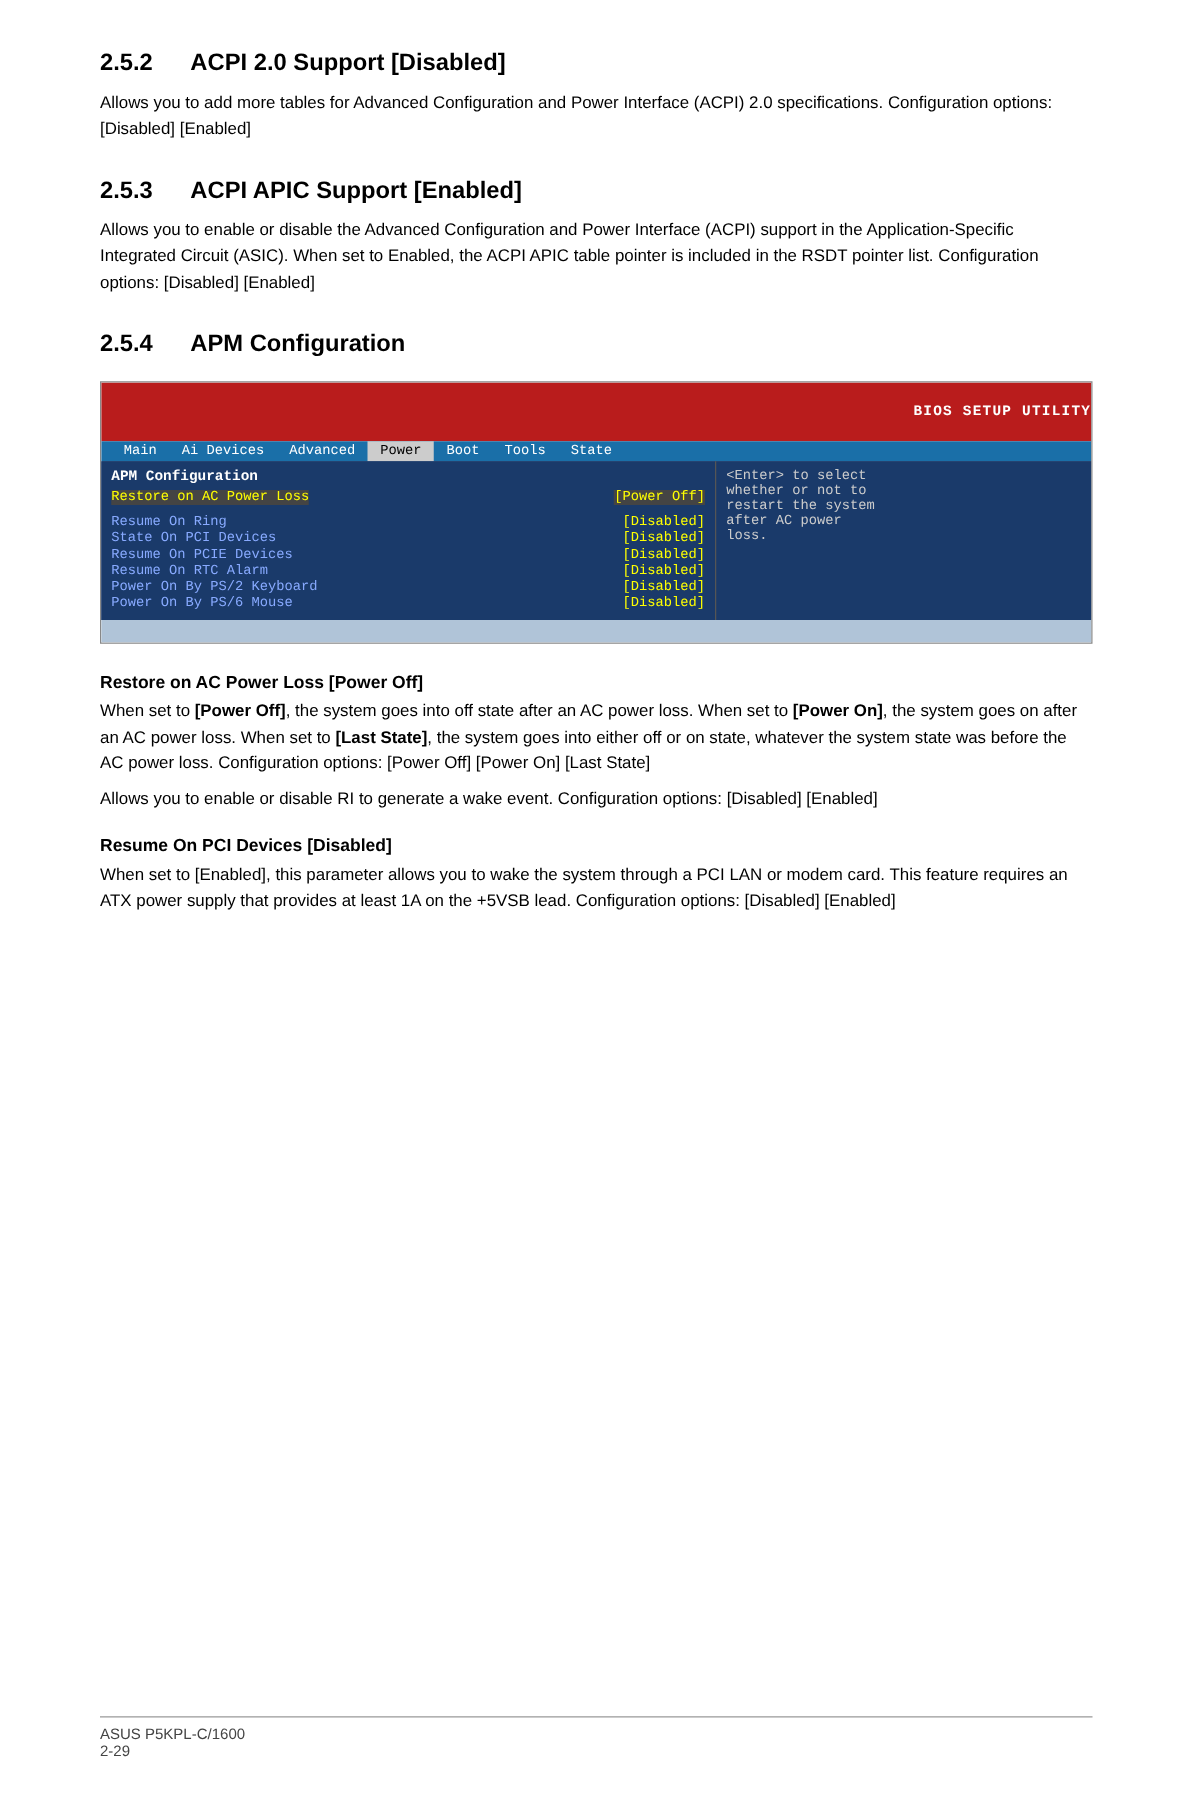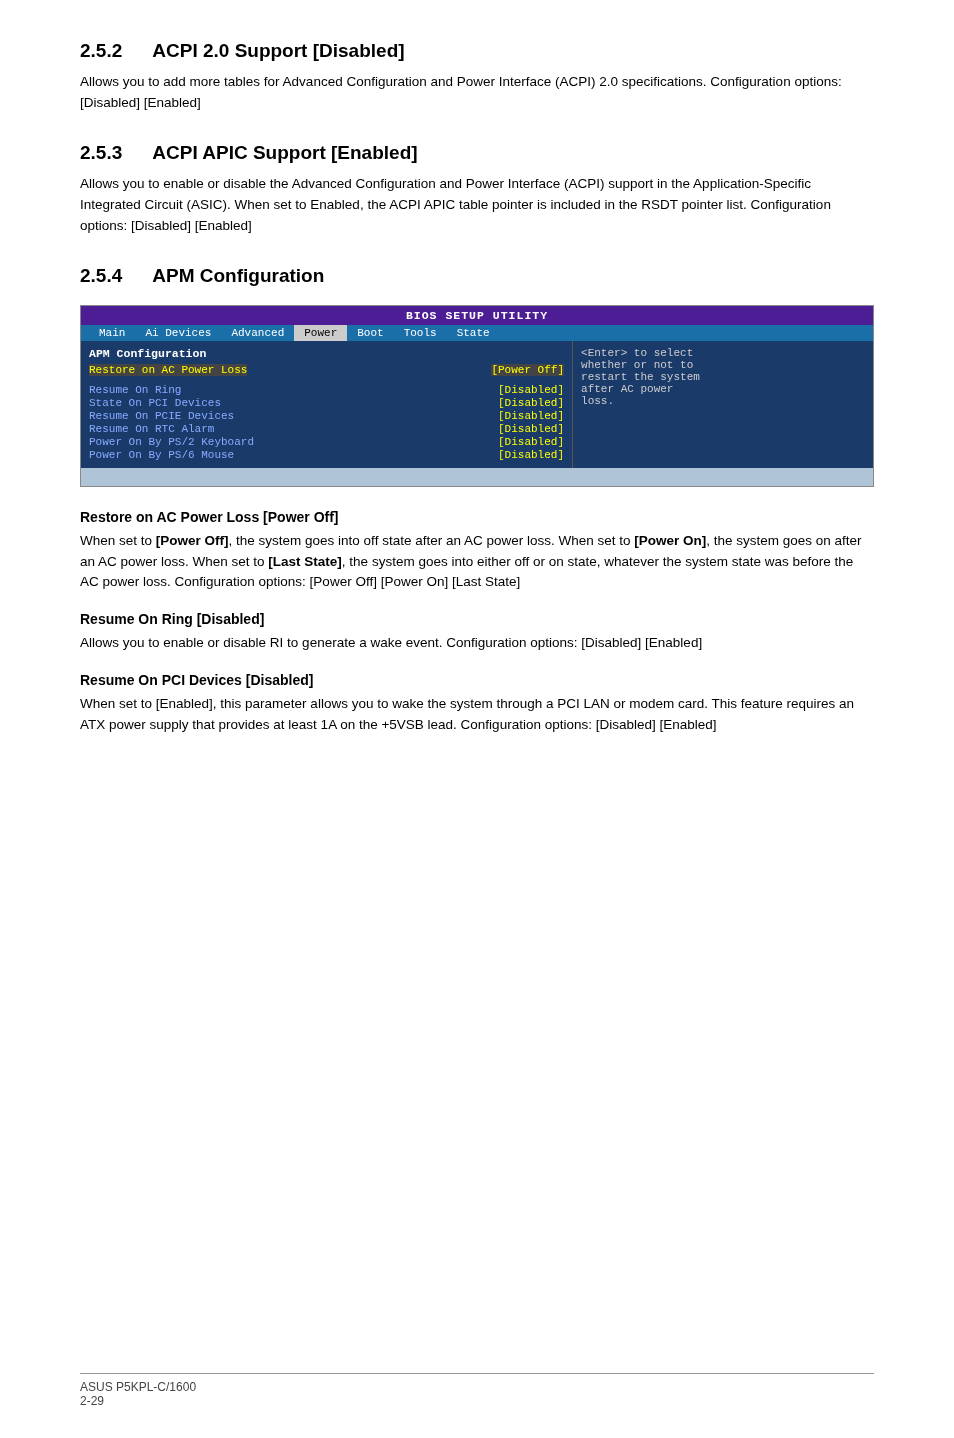--- a/index.html
+++ b/index.html
@@ -43,24 +43,24 @@
     .bios-box {
       border: 1px solid #888;
       margin: 18px 0 22px 0;
       font-family: 'Courier New', Courier, monospace;
       font-size: 11.5px;
       background: #fff;
       overflow: hidden;
     }
 
     .bios-header {
-      background: #4c1d95;
-      color: #fff;
-      text-align: center;
-      padding: 3px 0;
+      background: #b91c1c;
+      color: #fff;
+      text-align: right;
+      padding: 17px 0;
       font-size: 11.5px;
       font-weight: bold;
       letter-spacing: 1px;
     }
 
     .bios-tabs {
       background: #1a6fa8;
       display: flex;
       gap: 0;
       padding: 0 8px;
@@ -233,21 +233,20 @@
     </div>
     <div class="bios-wave"></div>
   </div>
 
   <div class="subsection">
     <div class="subsection-title">Restore on AC Power Loss [Power Off]</div>
     <p>When set to <strong>[Power Off]</strong>, the system goes into off state after an AC power loss. When set to <strong>[Power On]</strong>, the system goes on after an AC power loss. When set to <strong>[Last State]</strong>, the system goes into either off or on state, whatever the system state was before the AC power loss. Configuration options: [Power Off] [Power On] [Last State]</p>
   </div>
 
   <div class="subsection">
-    <div class="subsection-title">Resume On Ring [Disabled]</div>
     <p>Allows you to enable or disable RI to generate a wake event. Configuration options: [Disabled] [Enabled]</p>
   </div>
 
   <div class="subsection">
     <div class="subsection-title">Resume On PCI Devices [Disabled]</div>
     <p>When set to [Enabled], this parameter allows you to wake the system through a PCI LAN or modem card. This feature requires an ATX power supply that provides at least 1A on the +5VSB lead. Configuration options: [Disabled] [Enabled]</p>
   </div>
 </div>
 
 <div class="footer">

